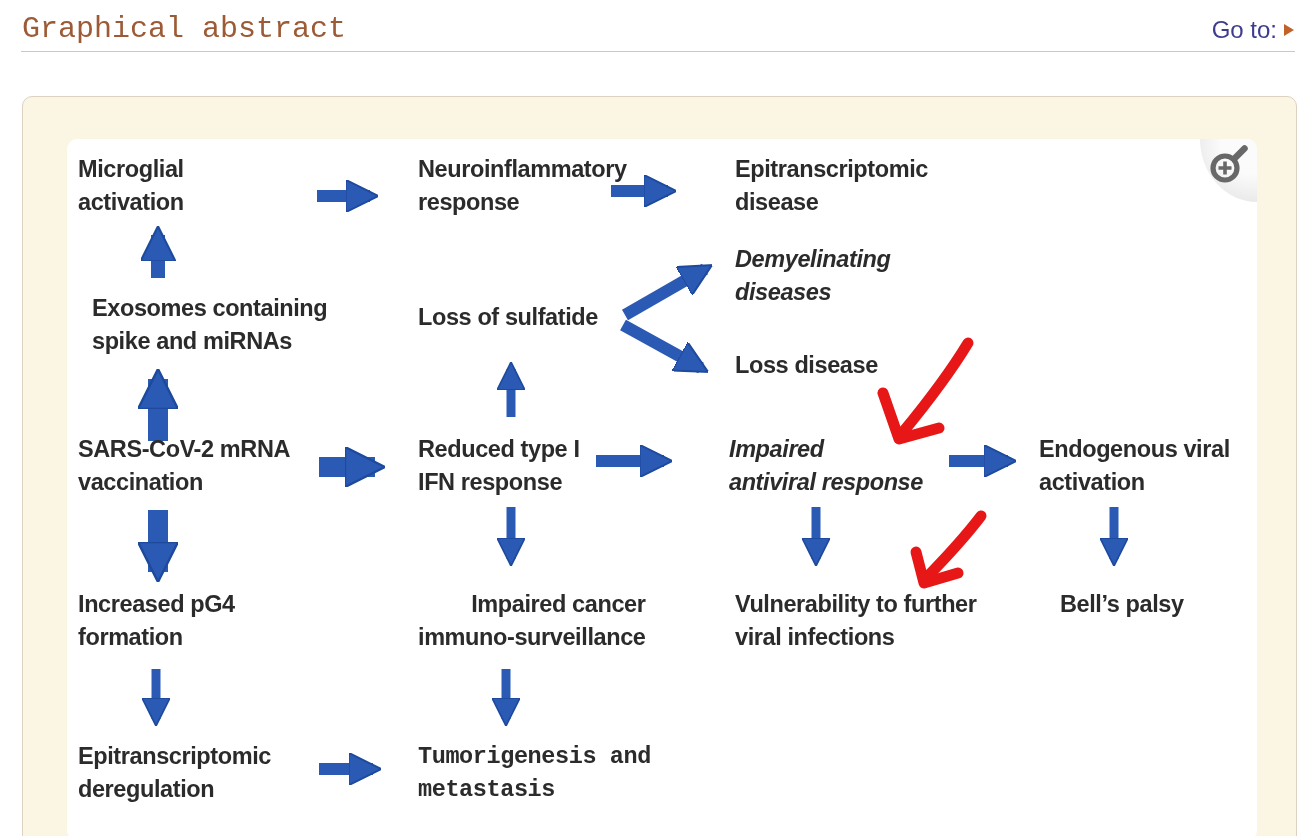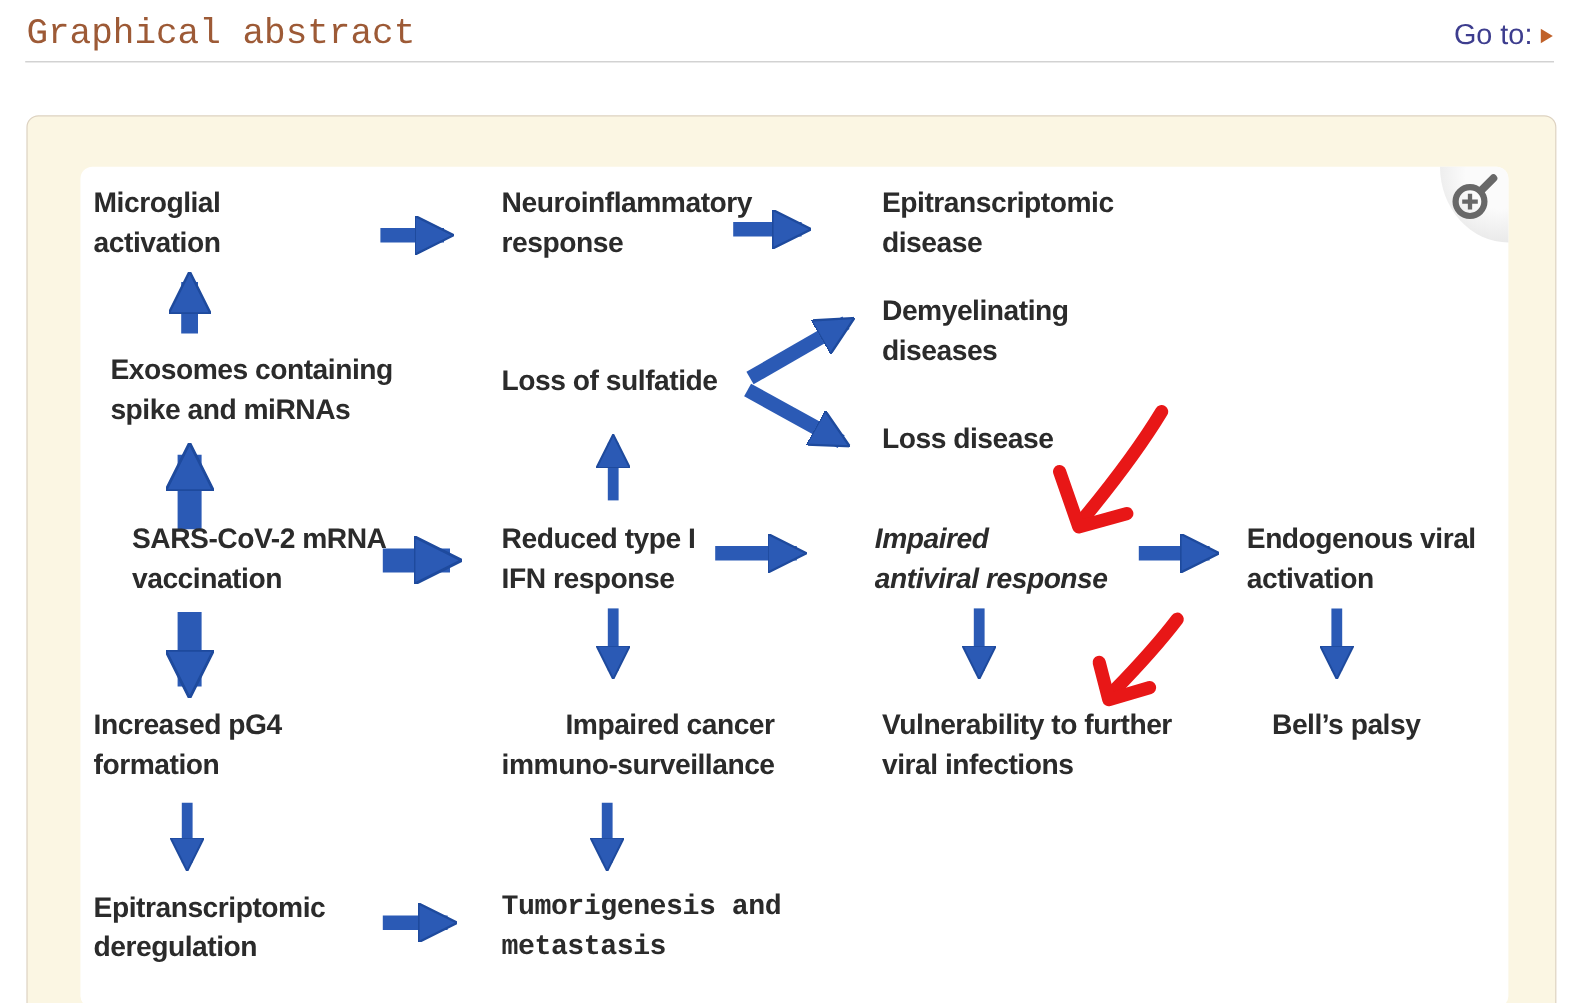--- a/index.html
+++ b/index.html
@@ -100,27 +100,27 @@
           </g>
         </g>
     </svg>
     <div id="nodes-layer">
         <div class="node" style="left: 11px; top: 14px;">Microglial
 activation</div>
         <div class="node" style="left: 351px; top: 14px;">Neuroinflammatory
 response</div>
         <div class="node" style="left: 668px; top: 14px;">Epitranscriptomic
 disease</div>
-        <div class="node" style="left: 668px; top: 104px;">Demyelinating
+        <div class="node" style="left: 668px; top: 104px; font-style: italic;">Demyelinating
 diseases</div>
         <div class="node" style="left: 11px; top: 153px; margin-left: 14px;">Exosomes containing
 spike and miRNAs</div>
         <div class="node" style="left: 351px; top: 162px;">Loss of sulfatide</div>
         <div class="node" style="left: 668px; top: 210px;">Loss disease</div>
-        <div class="node" style="left: 11px; top: 294px; margin-left: 32px;">SARS-CoV-2 mRNA
+        <div class="node" style="left: 11px; top: 294px;">SARS-CoV-2 mRNA
 vaccination</div>
         <div class="node" style="left: 351px; top: 294px;">Reduced type I
 IFN response</div>
         <div class="node" style="left: 662px; top: 294px; font-style: italic;">Impaired
 antiviral response</div>
         <div class="node" style="left: 972px; top: 294px;">Endogenous viral
 activation</div>
         <div class="node" style="left: 11px; top: 449px;">Increased pG4
 formation</div>
         <div class="node" style="left: 351px; top: 449px; text-align: right;">Impaired cancer

